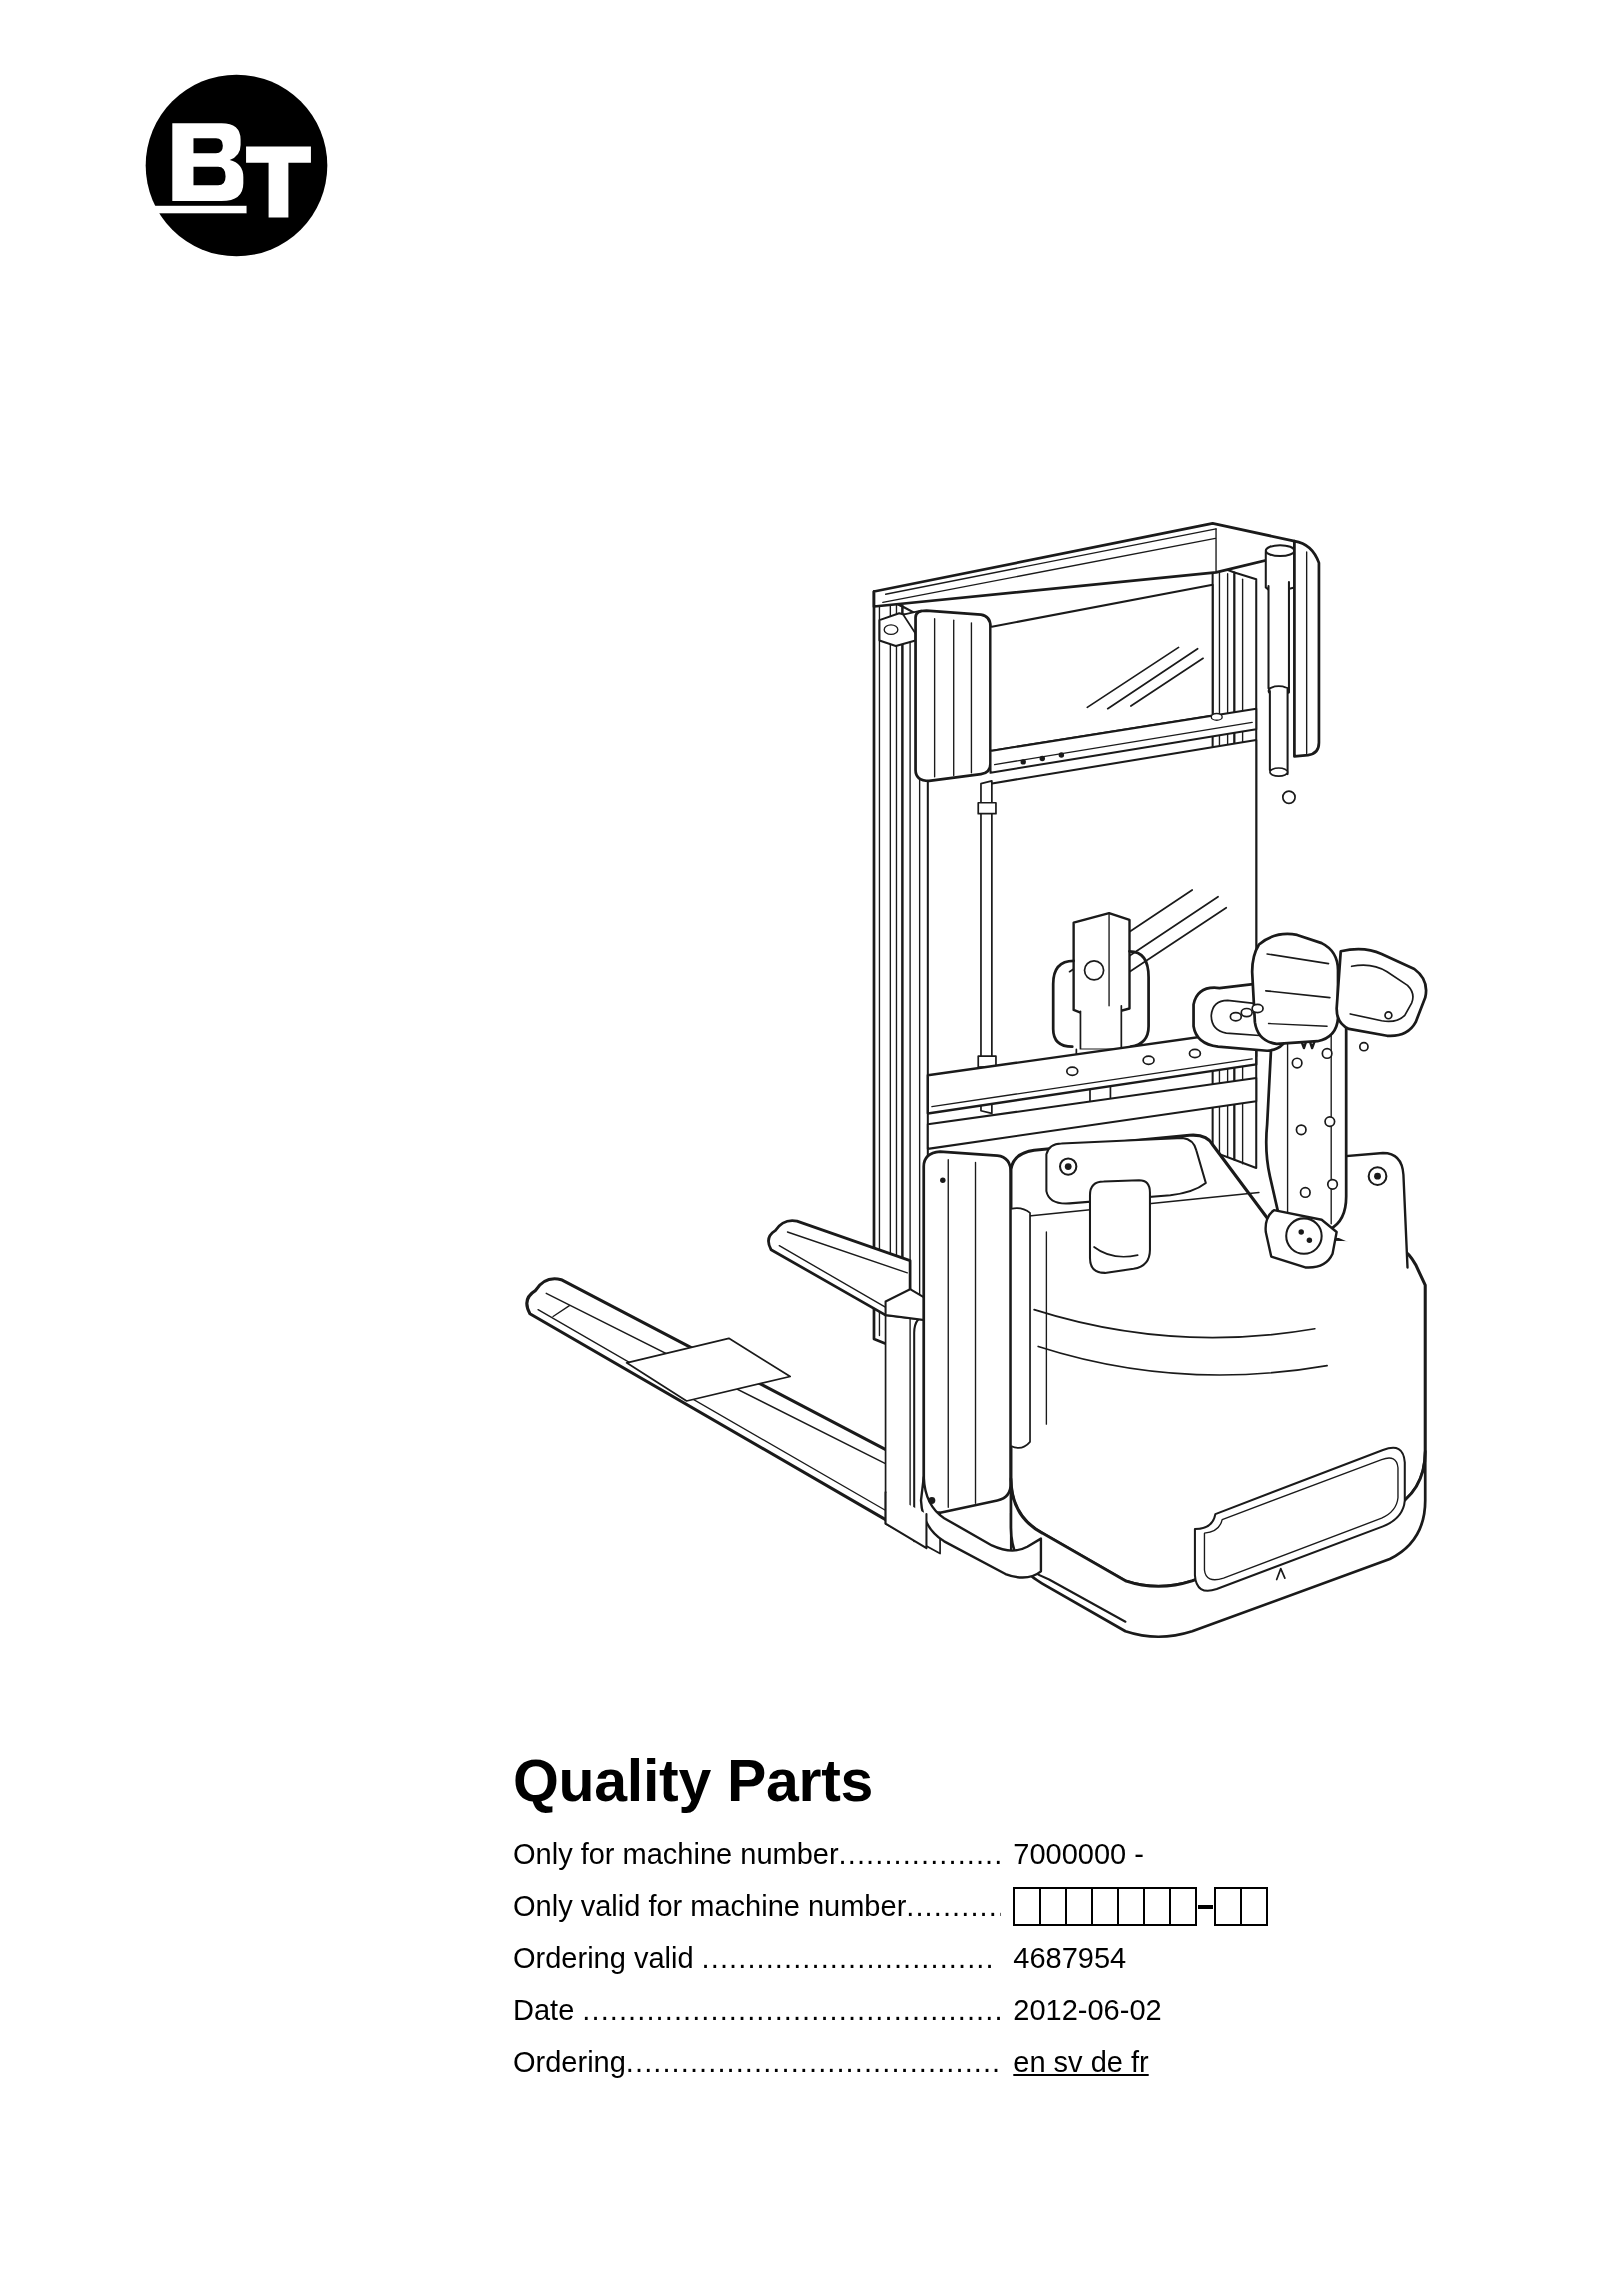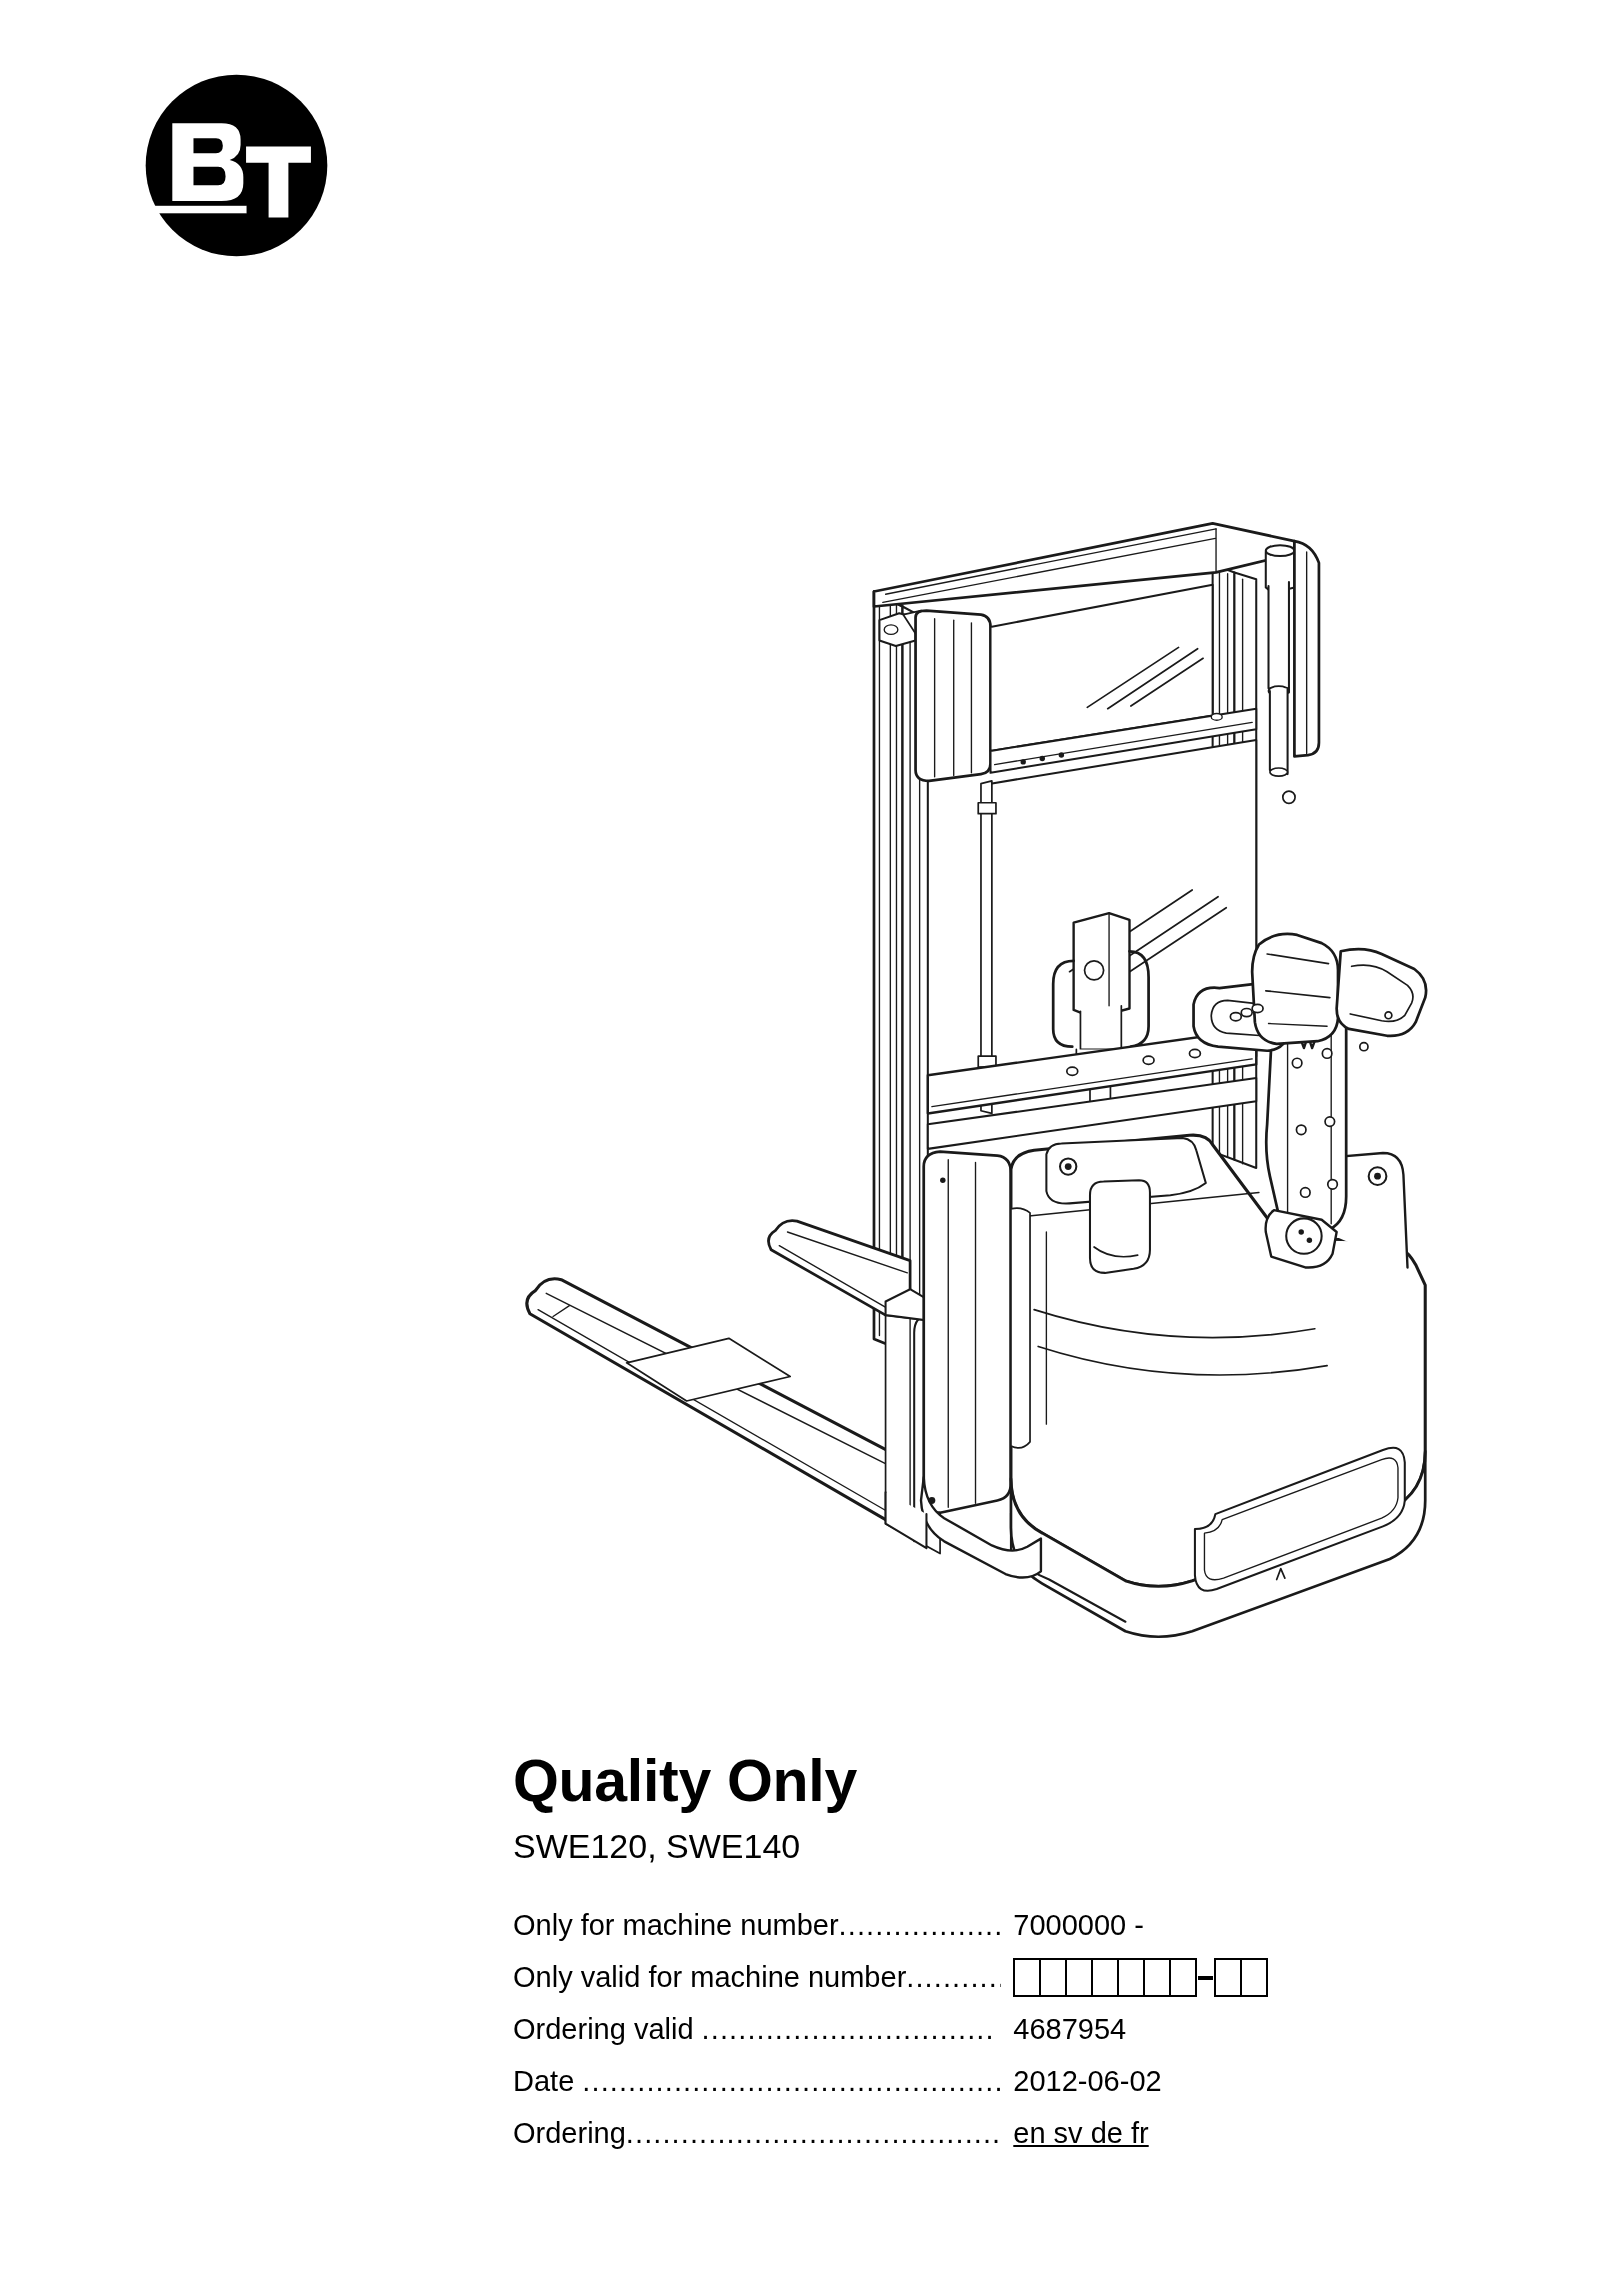--- a/index.html
+++ b/index.html
@@ -384,22 +384,21 @@
                  L 1322 740 Q 1310 752 1288 748 L 1242 738" stroke-width="2.5"></path>
         <circle cx="1262" cy="786" r="6" fill="#ffffff" stroke-width="2.5"></circle>
         <circle cx="1298" cy="740" r="5" fill="#ffffff" stroke-width="2.5"></circle>
       </g>
 
     </svg>
   </div>
 
   <div class="textblock">
 
-    <div class="doc-title">Quality Only</div>
-    <div class="doc-subtitle">SWE120, SWE140</div>
+    <div class="doc-title">Quality Parts</div>
 
     <table class="info-table">
       <tbody>
 
         <tr>
           <td class="label-cell">
             <span class="label-inner">
               <span class="label-text">Only for machine number</span><span class="leader">.....................</span>
             </span>
           </td>

